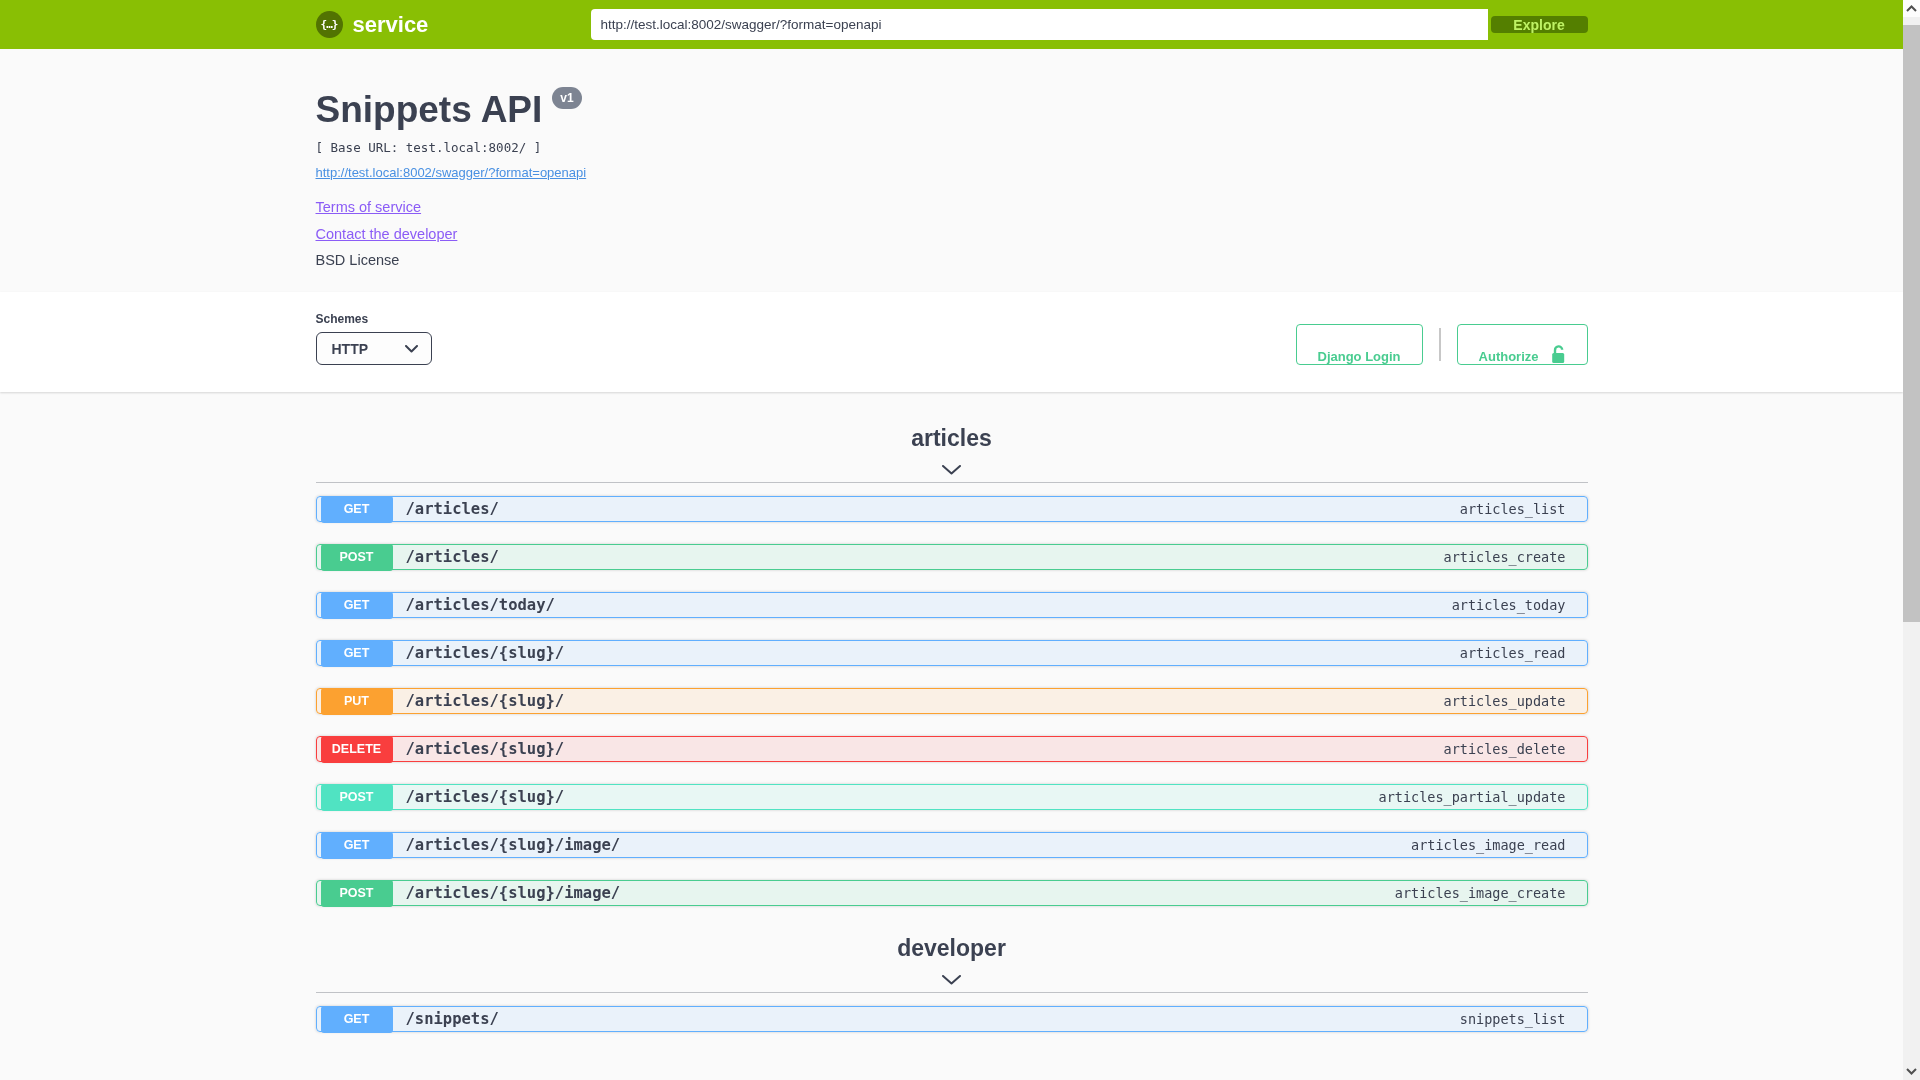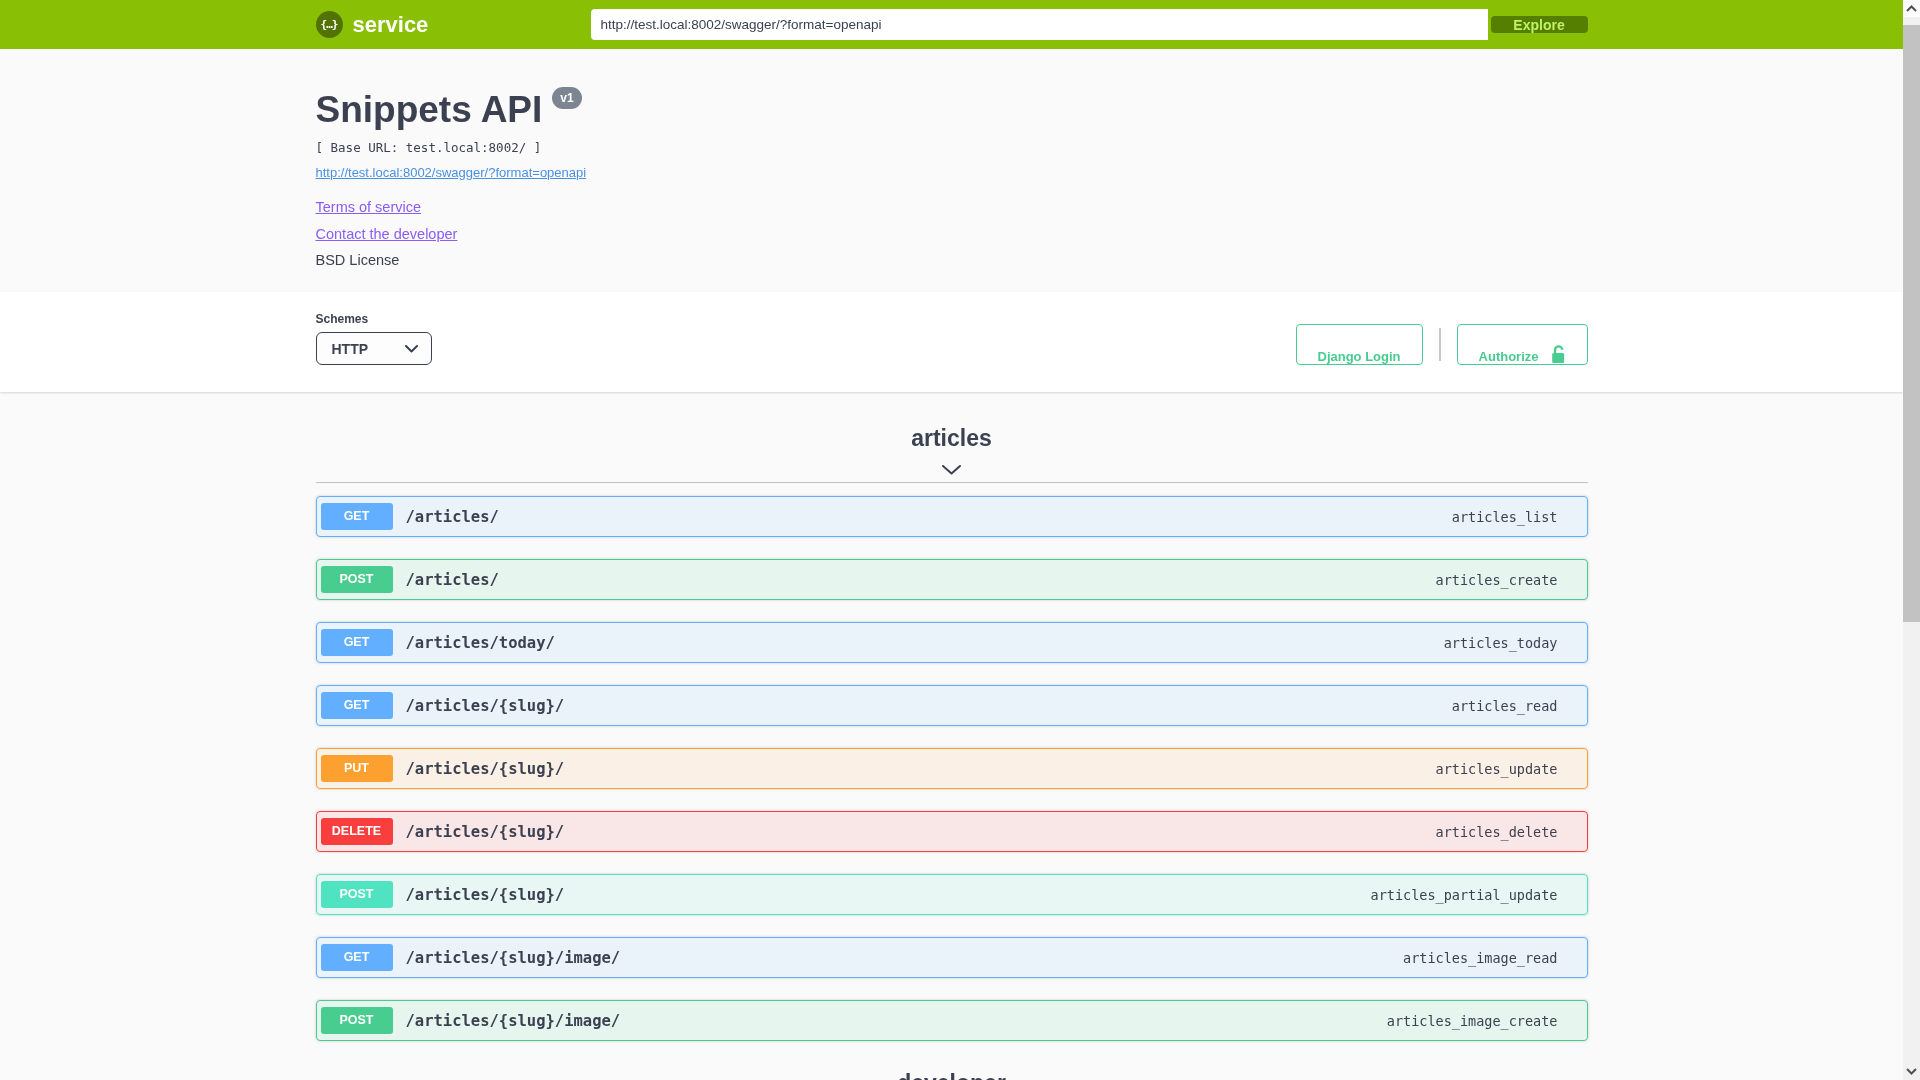--- a/index.html
+++ b/index.html
@@ -99,24 +99,24 @@
   .op-section { margin-bottom: 29px; }
   .section-header {
     display: flex; align-items: center; gap: 13px;
     padding-bottom: 7px;
     border-bottom: 1px solid rgba(59,65,81,0.3);
     cursor: pointer;
     flex-direction: column;
   }
   .section-title { font-size: 23px; font-weight: bold; color: #3b4151; }
   .op-row {
-    height: 41px; margin-top: 13px;
+    height: 26px; margin-top: 13px;
     display: flex; align-items: center;
     border-radius: 4px;
-    padding: 0 29px 0 4px;
+    padding: 0 21px 0 4px;
     box-shadow: 0 0 3px rgba(0,0,0,0.19);
     cursor: pointer;
   }
   .op-row + .op-row { margin-top: 22px; }
   .method-badge {
     min-width: 72px; height: 27px; line-height: 27px;
     padding: 0 10px;
     border-radius: 3px;
     color: #fff; font-size: 12.5px; font-weight: bold;
     text-align: center;

